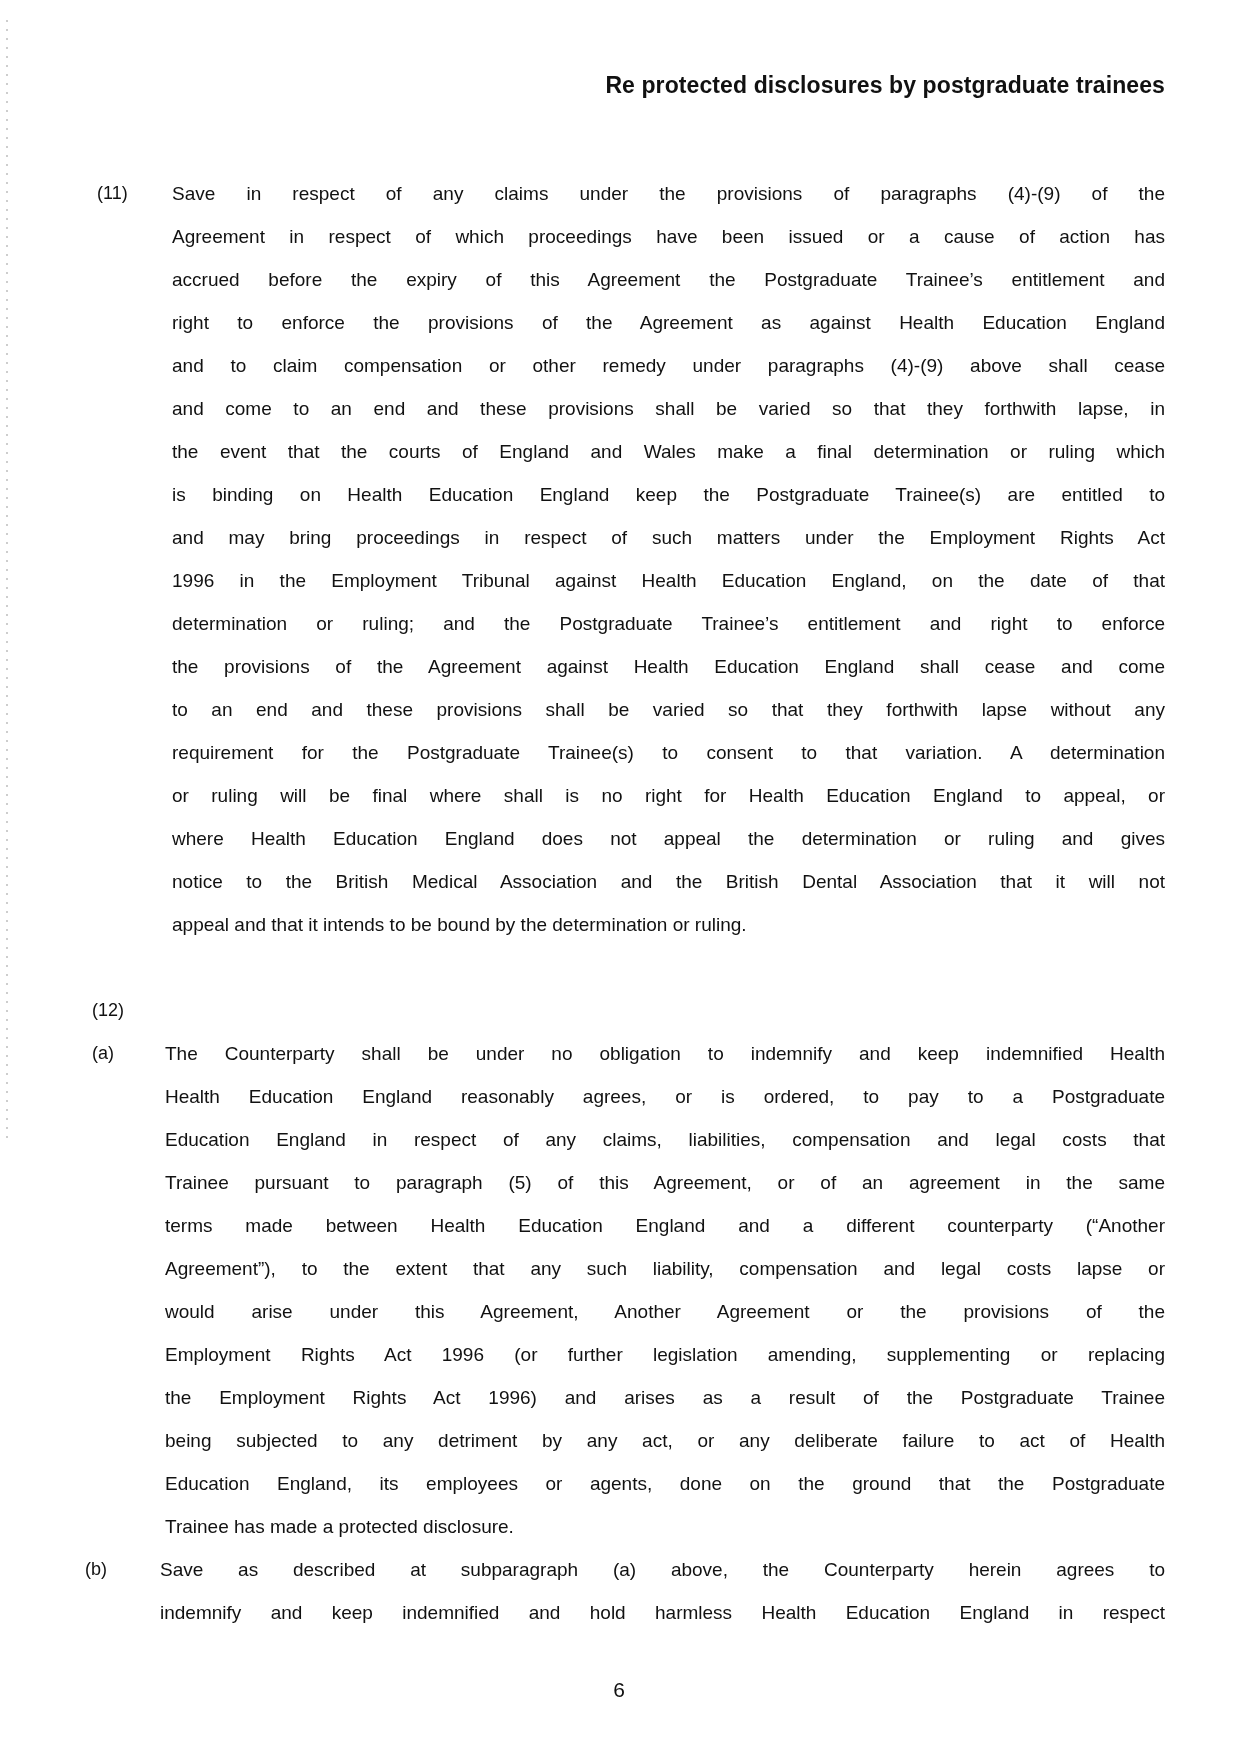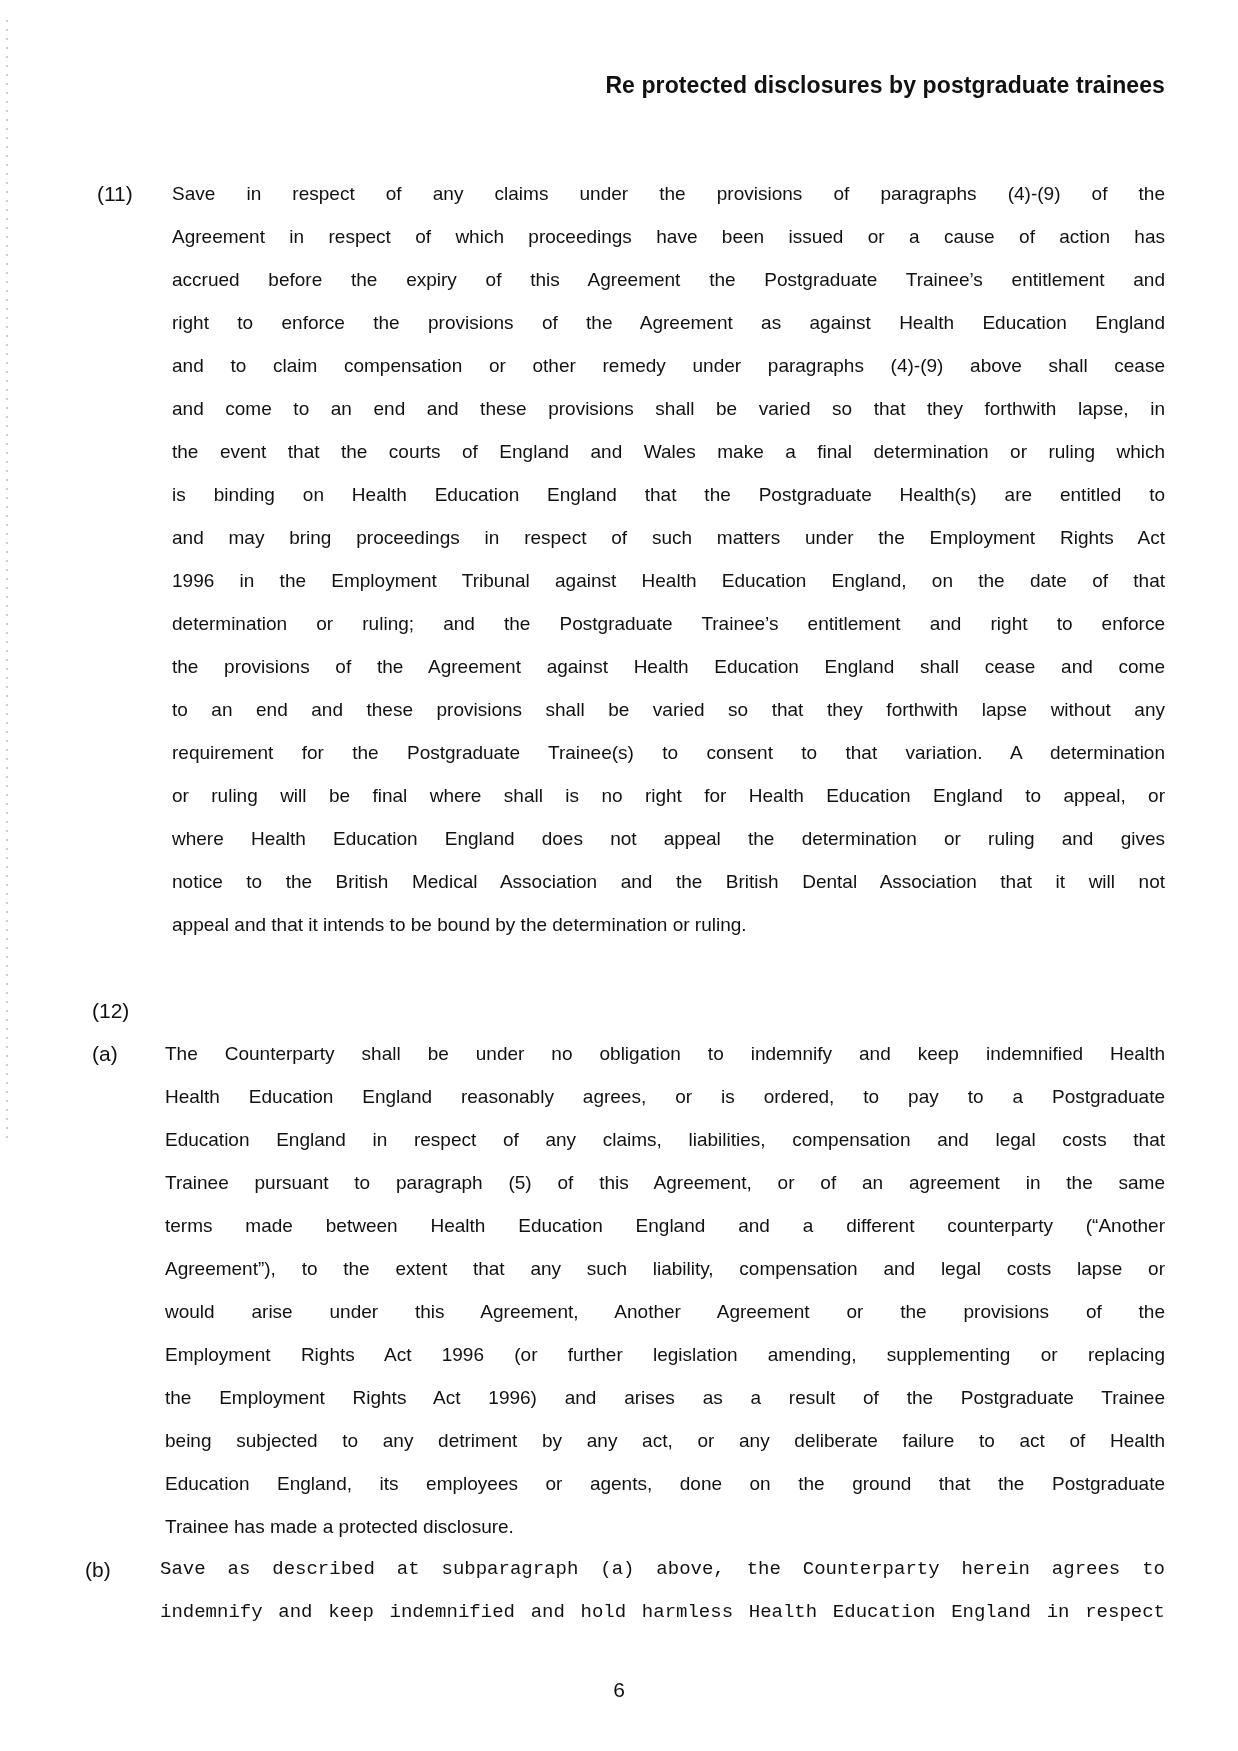--- a/index.html
+++ b/index.html
@@ -11,21 +11,21 @@
       position: absolute; left: 6px; top: 20px; width: 2px; height: 1120px;
       background-image: repeating-linear-gradient(to bottom, #b8b8b8 0 2px, transparent 2px 9px);
       opacity: 0.7;
     }
     .title {
       position: absolute; top: 72px; right: 73px;
       font-size: 23px; font-weight: bold; letter-spacing: 0.1px; white-space: nowrap;
     }
     .para { position: absolute; left: 0; width: 1238px; }
     .label {
-      position: absolute; font-size: 21px; line-height: 43px; white-space: nowrap;
+      position: absolute; font-size: 18px; line-height: 43px; white-space: nowrap;
     }
     .body {
       position: absolute; font-size: 19px; line-height: 43px;
       text-align: justify;
     }
     .line { display: block; text-align: justify; text-align-last: justify; white-space: nowrap; height: 43px; }
     .line.last { text-align-last: left; }
     .page-number {
       position: absolute; top: 1675px; left: 0; width: 1238px; text-align: center;
       font-size: 21px; line-height: 30px;
@@ -41,21 +41,21 @@
 <div class="para">
   <span class="label" style="left:97px; top:172px;">(11)</span>
   <div class="body" style="left:172px; top:172px; width:993px;">
     <span class="line">Save in respect of any claims under the provisions of paragraphs (4)-(9) of the</span>
     <span class="line">Agreement in respect of which proceedings have been issued or a cause of action has</span>
     <span class="line">accrued before the expiry of this Agreement the Postgraduate Trainee’s entitlement and</span>
     <span class="line">right to enforce the provisions of the Agreement as against Health Education England</span>
     <span class="line">and to claim compensation or other remedy under paragraphs (4)-(9) above shall cease</span>
     <span class="line">and come to an end and these provisions shall be varied so that they forthwith lapse, in</span>
     <span class="line">the event that the courts of England and Wales make a final determination or ruling which</span>
-    <span class="line">is binding on Health Education England that the Postgraduate Health(s) are entitled to</span>
+    <span class="line">is binding on Health Education England keep the Postgraduate Trainee(s) are entitled to</span>
     <span class="line">and may bring proceedings in respect of such matters under the Employment Rights Act</span>
     <span class="line">1996 in the Employment Tribunal against Health Education England, on the date of that</span>
     <span class="line">determination or ruling; and the Postgraduate Trainee’s entitlement and right to enforce</span>
     <span class="line">the provisions of the Agreement against Health Education England shall cease and come</span>
     <span class="line">to an end and these provisions shall be varied so that they forthwith lapse without any</span>
     <span class="line">requirement for the Postgraduate Trainee(s) to consent to that variation.  A determination</span>
     <span class="line">or ruling will be final where shall is no right for Health Education England to appeal, or</span>
     <span class="line">where Health Education England does not appeal the determination or ruling and gives</span>
     <span class="line">notice to the British Medical Association and the British Dental Association that it will not</span>
     <span class="line last">appeal and that it intends to be bound by the determination or ruling.</span>
@@ -75,19 +75,19 @@
     <span class="line">Agreement”), to the extent that any such liability, compensation and legal costs lapse or</span>
     <span class="line">would arise under this Agreement, Another Agreement or the provisions of the</span>
     <span class="line">Employment Rights Act 1996 (or further legislation amending, supplementing or replacing</span>
     <span class="line">the Employment Rights Act 1996) and arises as a result of the Postgraduate Trainee</span>
     <span class="line">being subjected to any detriment by any act, or any deliberate failure to act of Health</span>
     <span class="line">Education England, its employees or agents, done on the ground that the Postgraduate</span>
     <span class="line last">Trainee has made a protected disclosure.</span>
   </div>
 
   <span class="label" style="left:85px; top:1548px;">(b)</span>
-  <div class="body" style="left:160px; top:1548px; width:1005px;font-family:Liberation Mono, monospace;">
+  <div class="body" style="left:160px; top:1548px; width:1005px;">
     <span class="line">Save as described at subparagraph (a) above, the Counterparty herein agrees to</span>
     <span class="line">indemnify and keep indemnified and hold harmless Health Education England in respect</span>
   </div>
 </div>
 
 <div class="page-number">6</div>
 
 </body></html>

